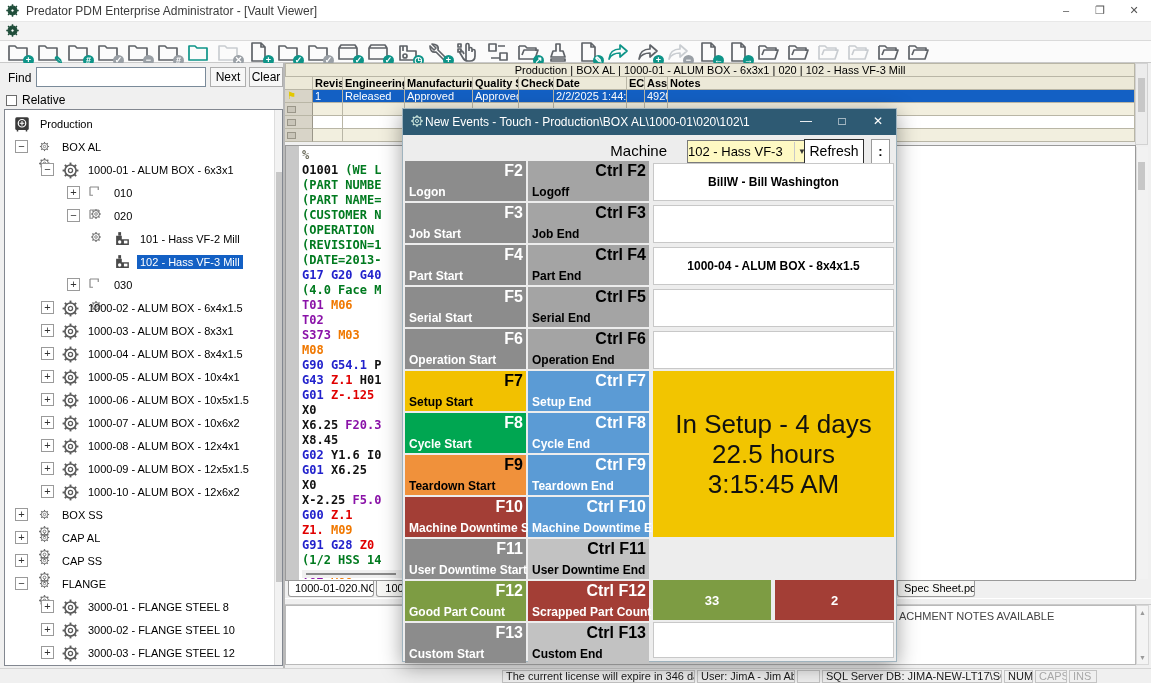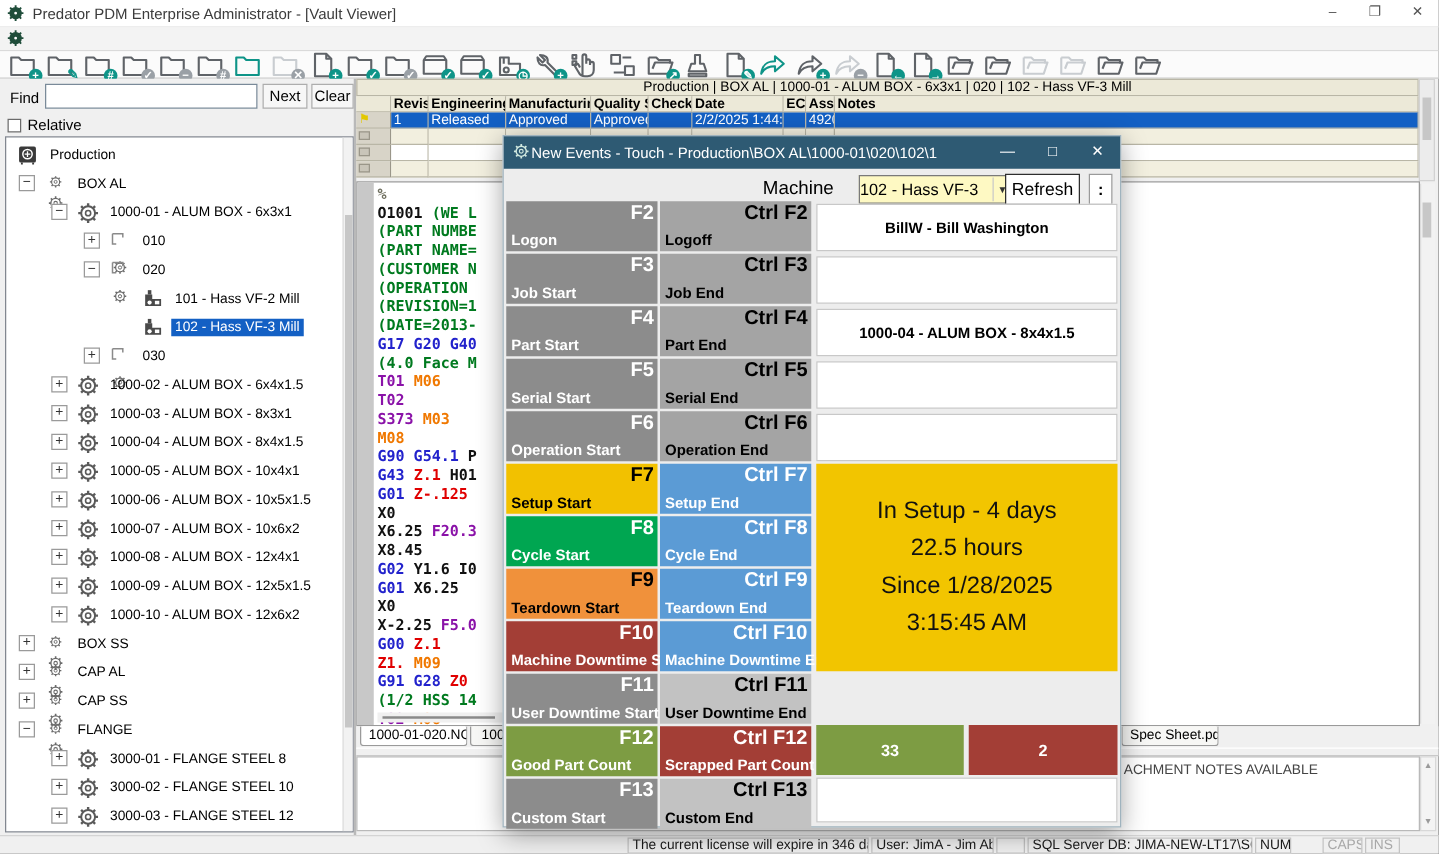--- a/index.html
+++ b/index.html
@@ -84,21 +84,21 @@
   .notes-text { position:absolute; left:613px; top:4px; font-size:11px; color:#444; }
   .notes-scroll { position:absolute; left:1136px; top:605px; width:13px; height:60px; background:#F4F4F4;
                   border:1px solid #D8D8D8; }
   .ns-arrow { position:absolute; left:0; width:11px; text-align:center; font-size:7px; color:#9A9A9A; }
 
   
   .statusbar { position:absolute; left:0; top:668px; width:1151px; height:15px; background:#F0F0F0;
                border-top:1px solid #D4D4D4; }
   .sb-sec { position:absolute; top:1px; height:13px; border:1px solid #C3C3C3; background:#F0F0F0;
             font-size:11px; line-height:11px; padding:0 3px; color:#1a1a1a; white-space:nowrap; overflow:hidden;}
-  .sb-dim { color:#A8A8A8;margin-left:23px; }
+  .sb-dim { color:#A8A8A8; }
 
   
   .dialog { position:absolute; left:402px; top:108px; width:495px; height:554px; background:#EDEDED;
             box-shadow:0 5px 20px rgba(0,0,0,.38); border:1px solid #9FB3BE; z-index:100; }
   .dlg-title { position:absolute; left:0; top:0; width:100%; height:26px; background:#2E5A73;
                display:flex; align-items:center; }
   .dlg-title-text { color:#fff; font-size:12px; margin-left:8px; }
   .dlg-controls { position:absolute; right:0; top:0; height:26px; display:flex; }
   .dlg-wc { width:36px; text-align:center; line-height:24px; color:#fff; font-size:12px; }
   .machine-label { position:absolute; right:229px; top:33px; font-size:15px; color:#000; }
@@ -116,21 +116,21 @@
   .bg-gray{background:#8C8C8C;color:#fff}.bg-lgray{background:#A4A4A4;color:#000}
   .bg-lgray2{background:#C2C2C2;color:#000}.bg-yellow{background:#F2C100;color:#000}
   .bg-blue{background:#5B9BD5;color:#fff}.bg-green{background:#00A651;color:#fff}
   .bg-orange{background:#F0913B;color:#000}.bg-red{background:#A33E36;color:#fff}
   .bg-olive{background:#7D9C43;color:#fff}
   .stat-box { position:absolute; left:250px; width:241px; background:#fff; border:1px solid #C8C8C8;
               display:flex; align-items:center; justify-content:center; font-size:12px; font-weight:bold;
               text-align:center; color:#000; }
   .setup-box { position:absolute; left:250px; top:262px; width:241px; height:166px; background:#F2C500;
                display:flex; flex-direction:column; align-items:center; justify-content:center;
-               font-size:19px; line-height:30px; color:#111; }
+               font-size:26px; line-height:30px; color:#111; }
   .count-box { position:absolute; top:471px; height:40px; display:flex; align-items:center;
                justify-content:center; font-size:13px; font-weight:bold; color:#fff; }
 </style>
 </head>
 <body>
 
 <div class="screen">
 
   <div class="titlebar">
     <span class="abs" style="left:5px;top:3px" id="appIcon"><svg width="15" height="15" viewBox="0 0 24 24">
@@ -938,21 +938,20 @@
       </div>
 
     <div class="stat-box" style="top:54px;height:38px">BillW - Bill Washington</div>
     <div class="stat-box" style="top:96px;height:38px"></div>
     <div class="stat-box" style="top:138px;height:38px">1000-04 - ALUM BOX - 8x4x1.5</div>
     <div class="stat-box" style="top:180px;height:38px"></div>
     <div class="stat-box" style="top:222px;height:38px"></div>
     <div class="setup-box" id="setupBox">
         <div>In Setup - 4 days</div>
         <div>22.5 hours</div>
-        <div>Since 1/28/2025</div>
         <div>3:15:45 AM</div>
       </div>
     <div class="count-box bg-olive" style="left:250px;width:118px">33</div>
     <div class="count-box bg-red" style="left:372px;width:119px">2</div>
     <div class="stat-box" style="top:513px;height:36px"></div>
   </div>
 
 </div>
 
 </body></html>

